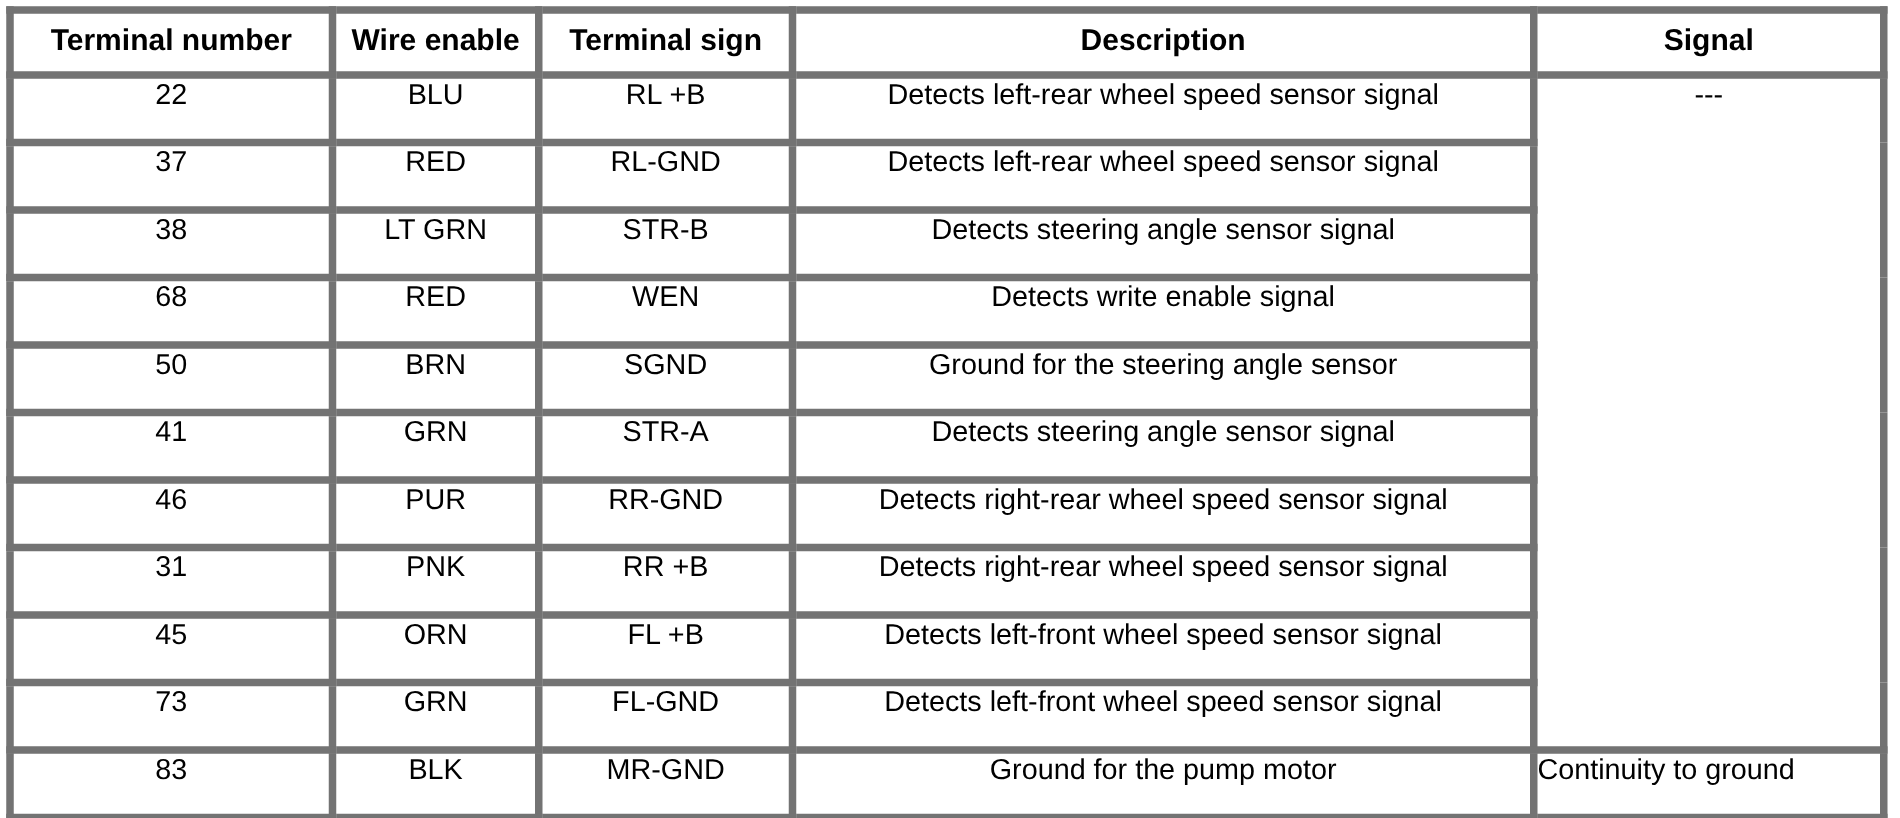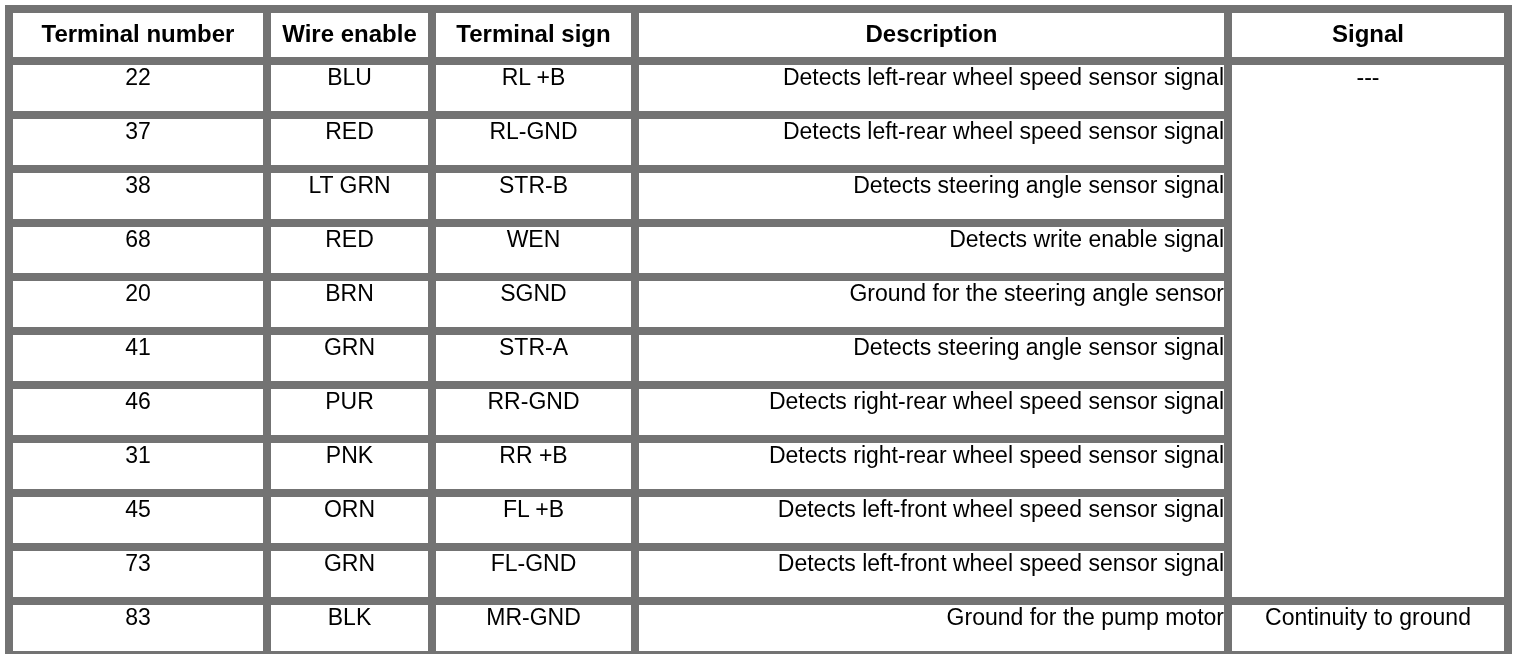--- a/index.html
+++ b/index.html
@@ -36,21 +36,21 @@
   }
 
   table.terminal-table col.c-term { width: 258px; }
   table.terminal-table col.c-wire { width: 165px; }
   table.terminal-table col.c-sign { width: 203px; }
   table.terminal-table col.c-desc { width: 593px; }
   table.terminal-table col.c-sig  { width: 280px; }
 
   table.terminal-table th,
   table.terminal-table td {
-    border: 8px solid #737373;
+    border: 6px solid #737373;
     padding: 0;
     margin: 10px;
     font-weight: normal;
     font-size: 23px;
     line-height: 1.1;
     vertical-align: top;
     box-sizing: border-box;
   }
 
   table.terminal-table thead th {
@@ -62,31 +62,31 @@
     padding-bottom: 2px;
   }
 
   table.terminal-table tbody tr { height: 54px; }
 
   td.cell-center {
     text-align: center;
     padding-top: 11px;
   }
   td.cell-left {
-    text-align: right;
+    text-align: center;
     padding-left: 17px;
     padding-top: 11px;
   }
   td.cell-signal-merged {
     text-align: center;
     padding-top: 11px;
     vertical-align: top;
   }
   td.cell-signal-last {
-    text-align: center;
+    text-align: left;
     vertical-align: middle;
     padding-bottom: 2px;
   }
 </style>
 </head>
 <body>
 
 <div id="table-wrap">
   <table class="terminal-table">
     <colgroup>
@@ -125,21 +125,21 @@
           <td class="cell-center">STR-B</td>
           <td class="cell-left">Detects steering angle sensor signal</td>
         </tr>
         <tr>
           <td class="cell-center">68</td>
           <td class="cell-center">RED</td>
           <td class="cell-center">WEN</td>
           <td class="cell-left">Detects write enable signal</td>
         </tr>
         <tr>
-          <td class="cell-center">20</td>
+          <td class="cell-center">50</td>
           <td class="cell-center">BRN</td>
           <td class="cell-center">SGND</td>
           <td class="cell-left">Ground for the steering angle sensor</td>
         </tr>
         <tr>
           <td class="cell-center">41</td>
           <td class="cell-center">GRN</td>
           <td class="cell-center">STR-A</td>
           <td class="cell-left">Detects steering angle sensor signal</td>
         </tr>

